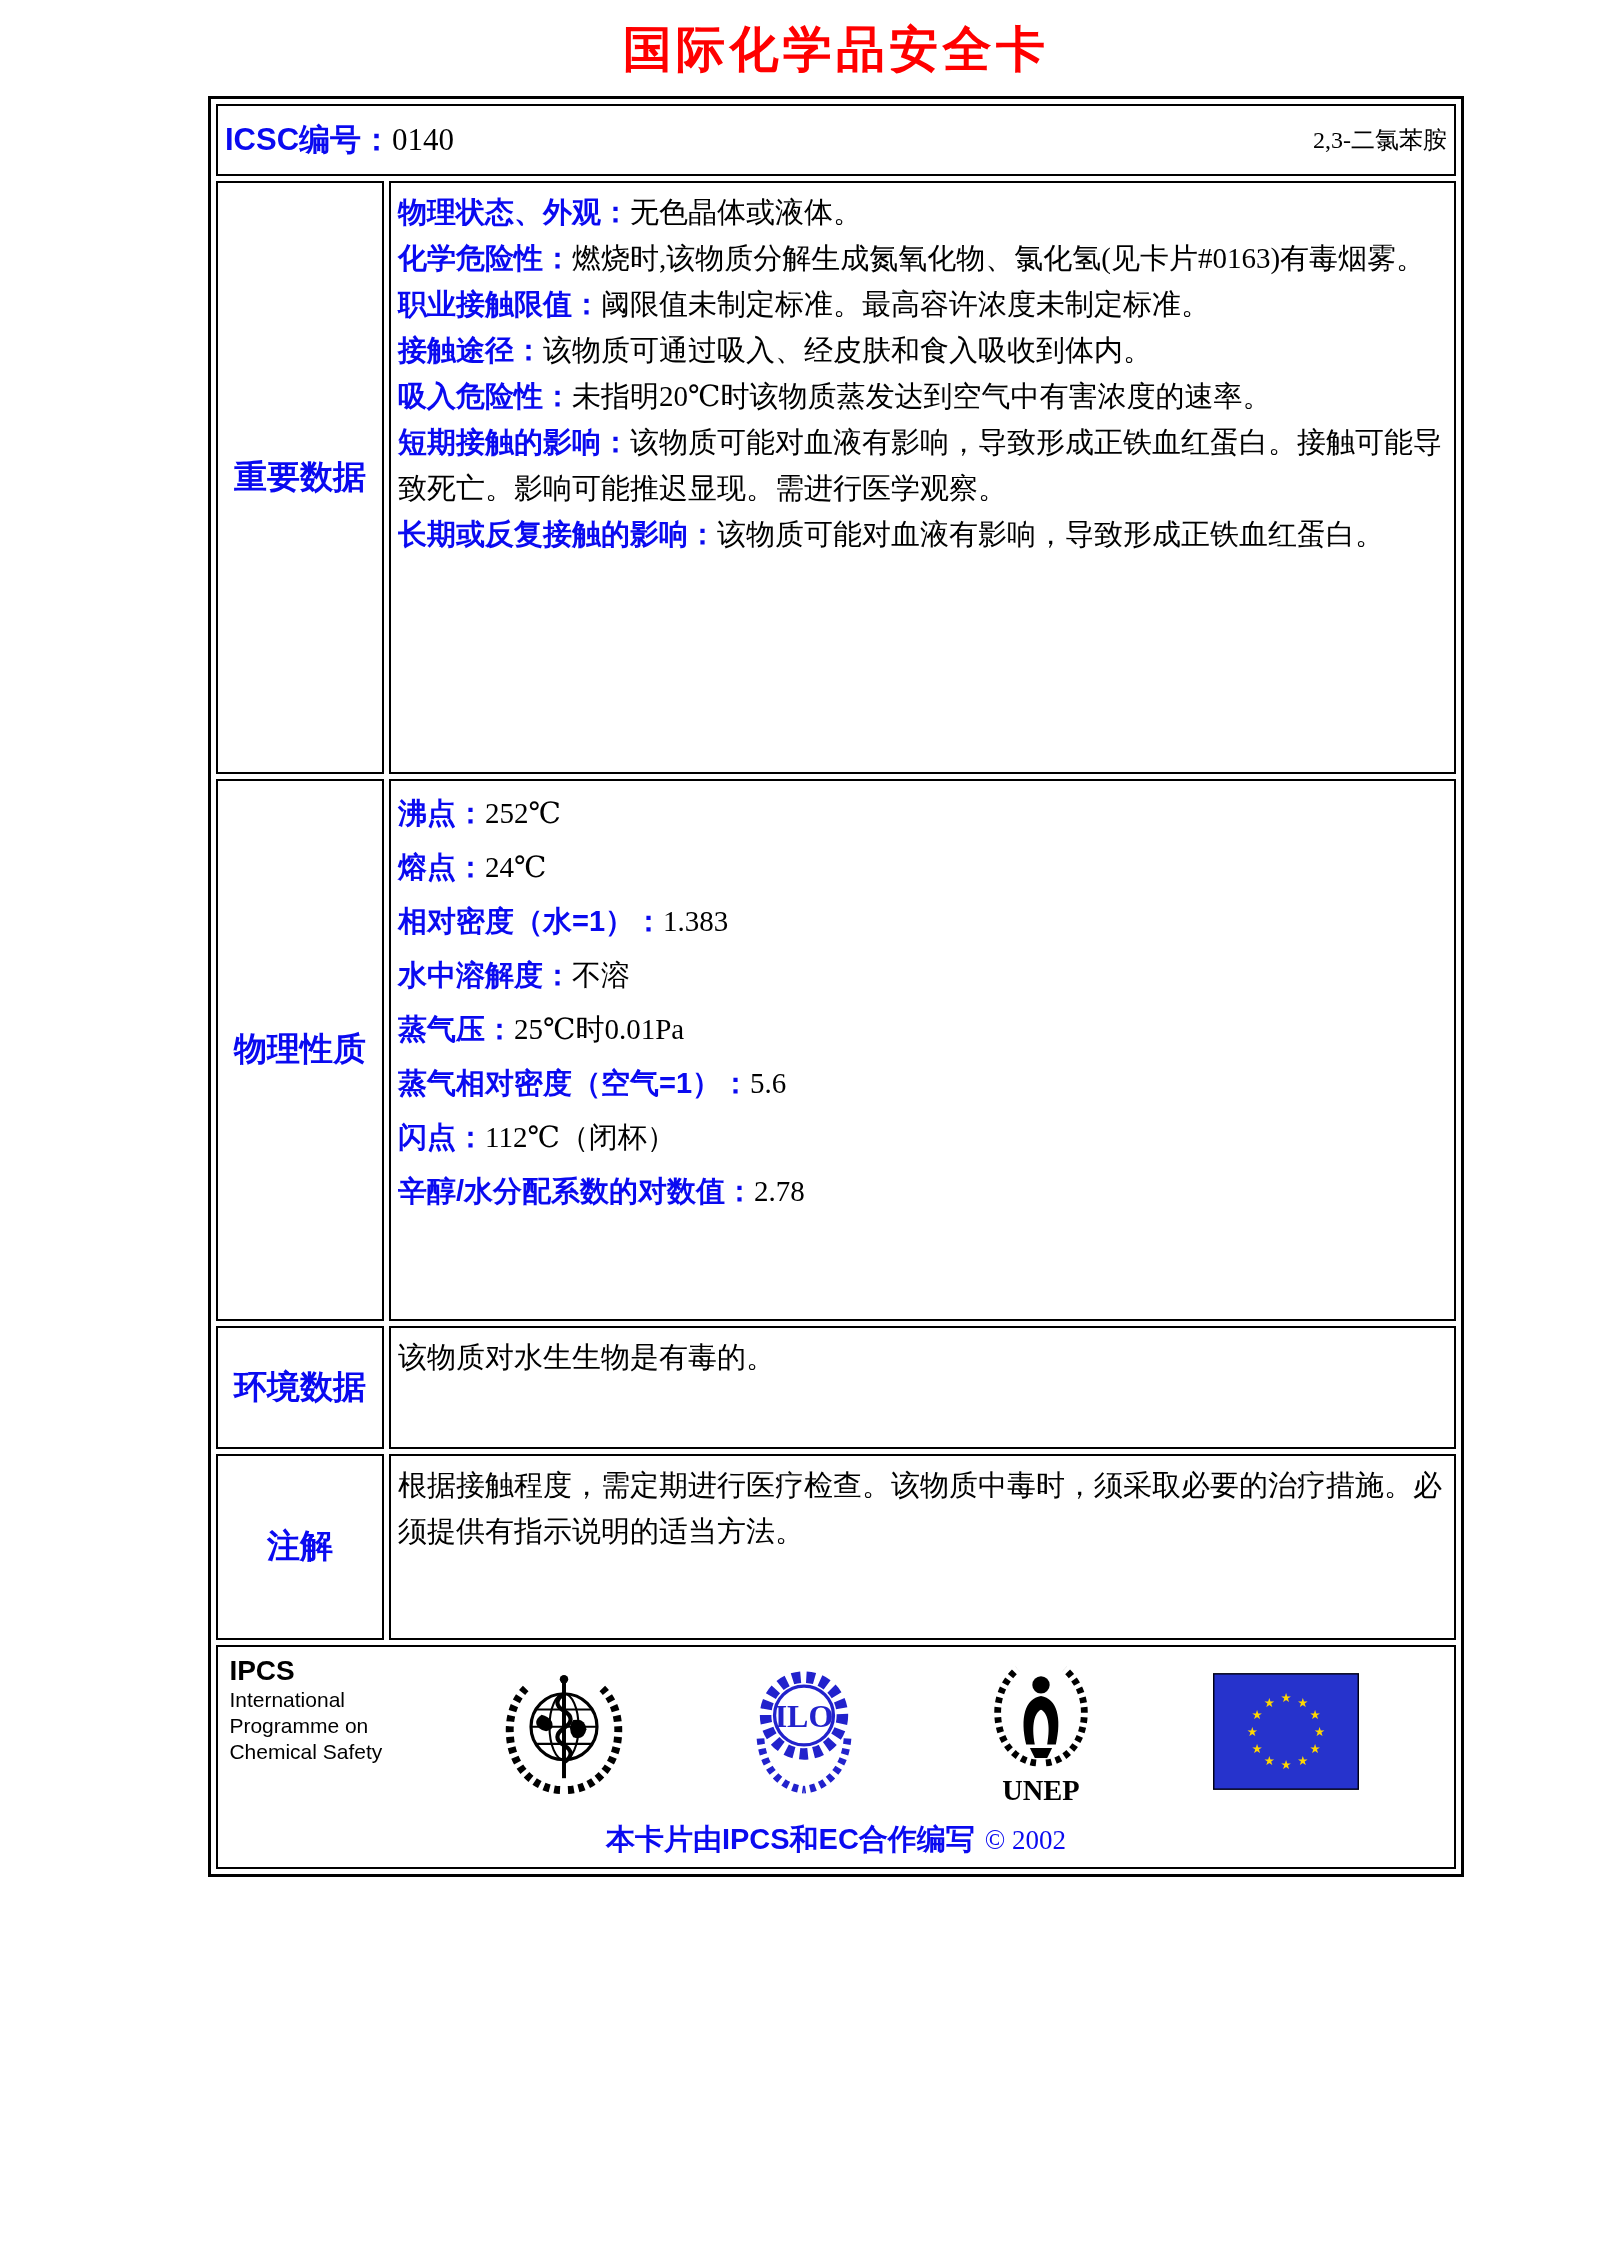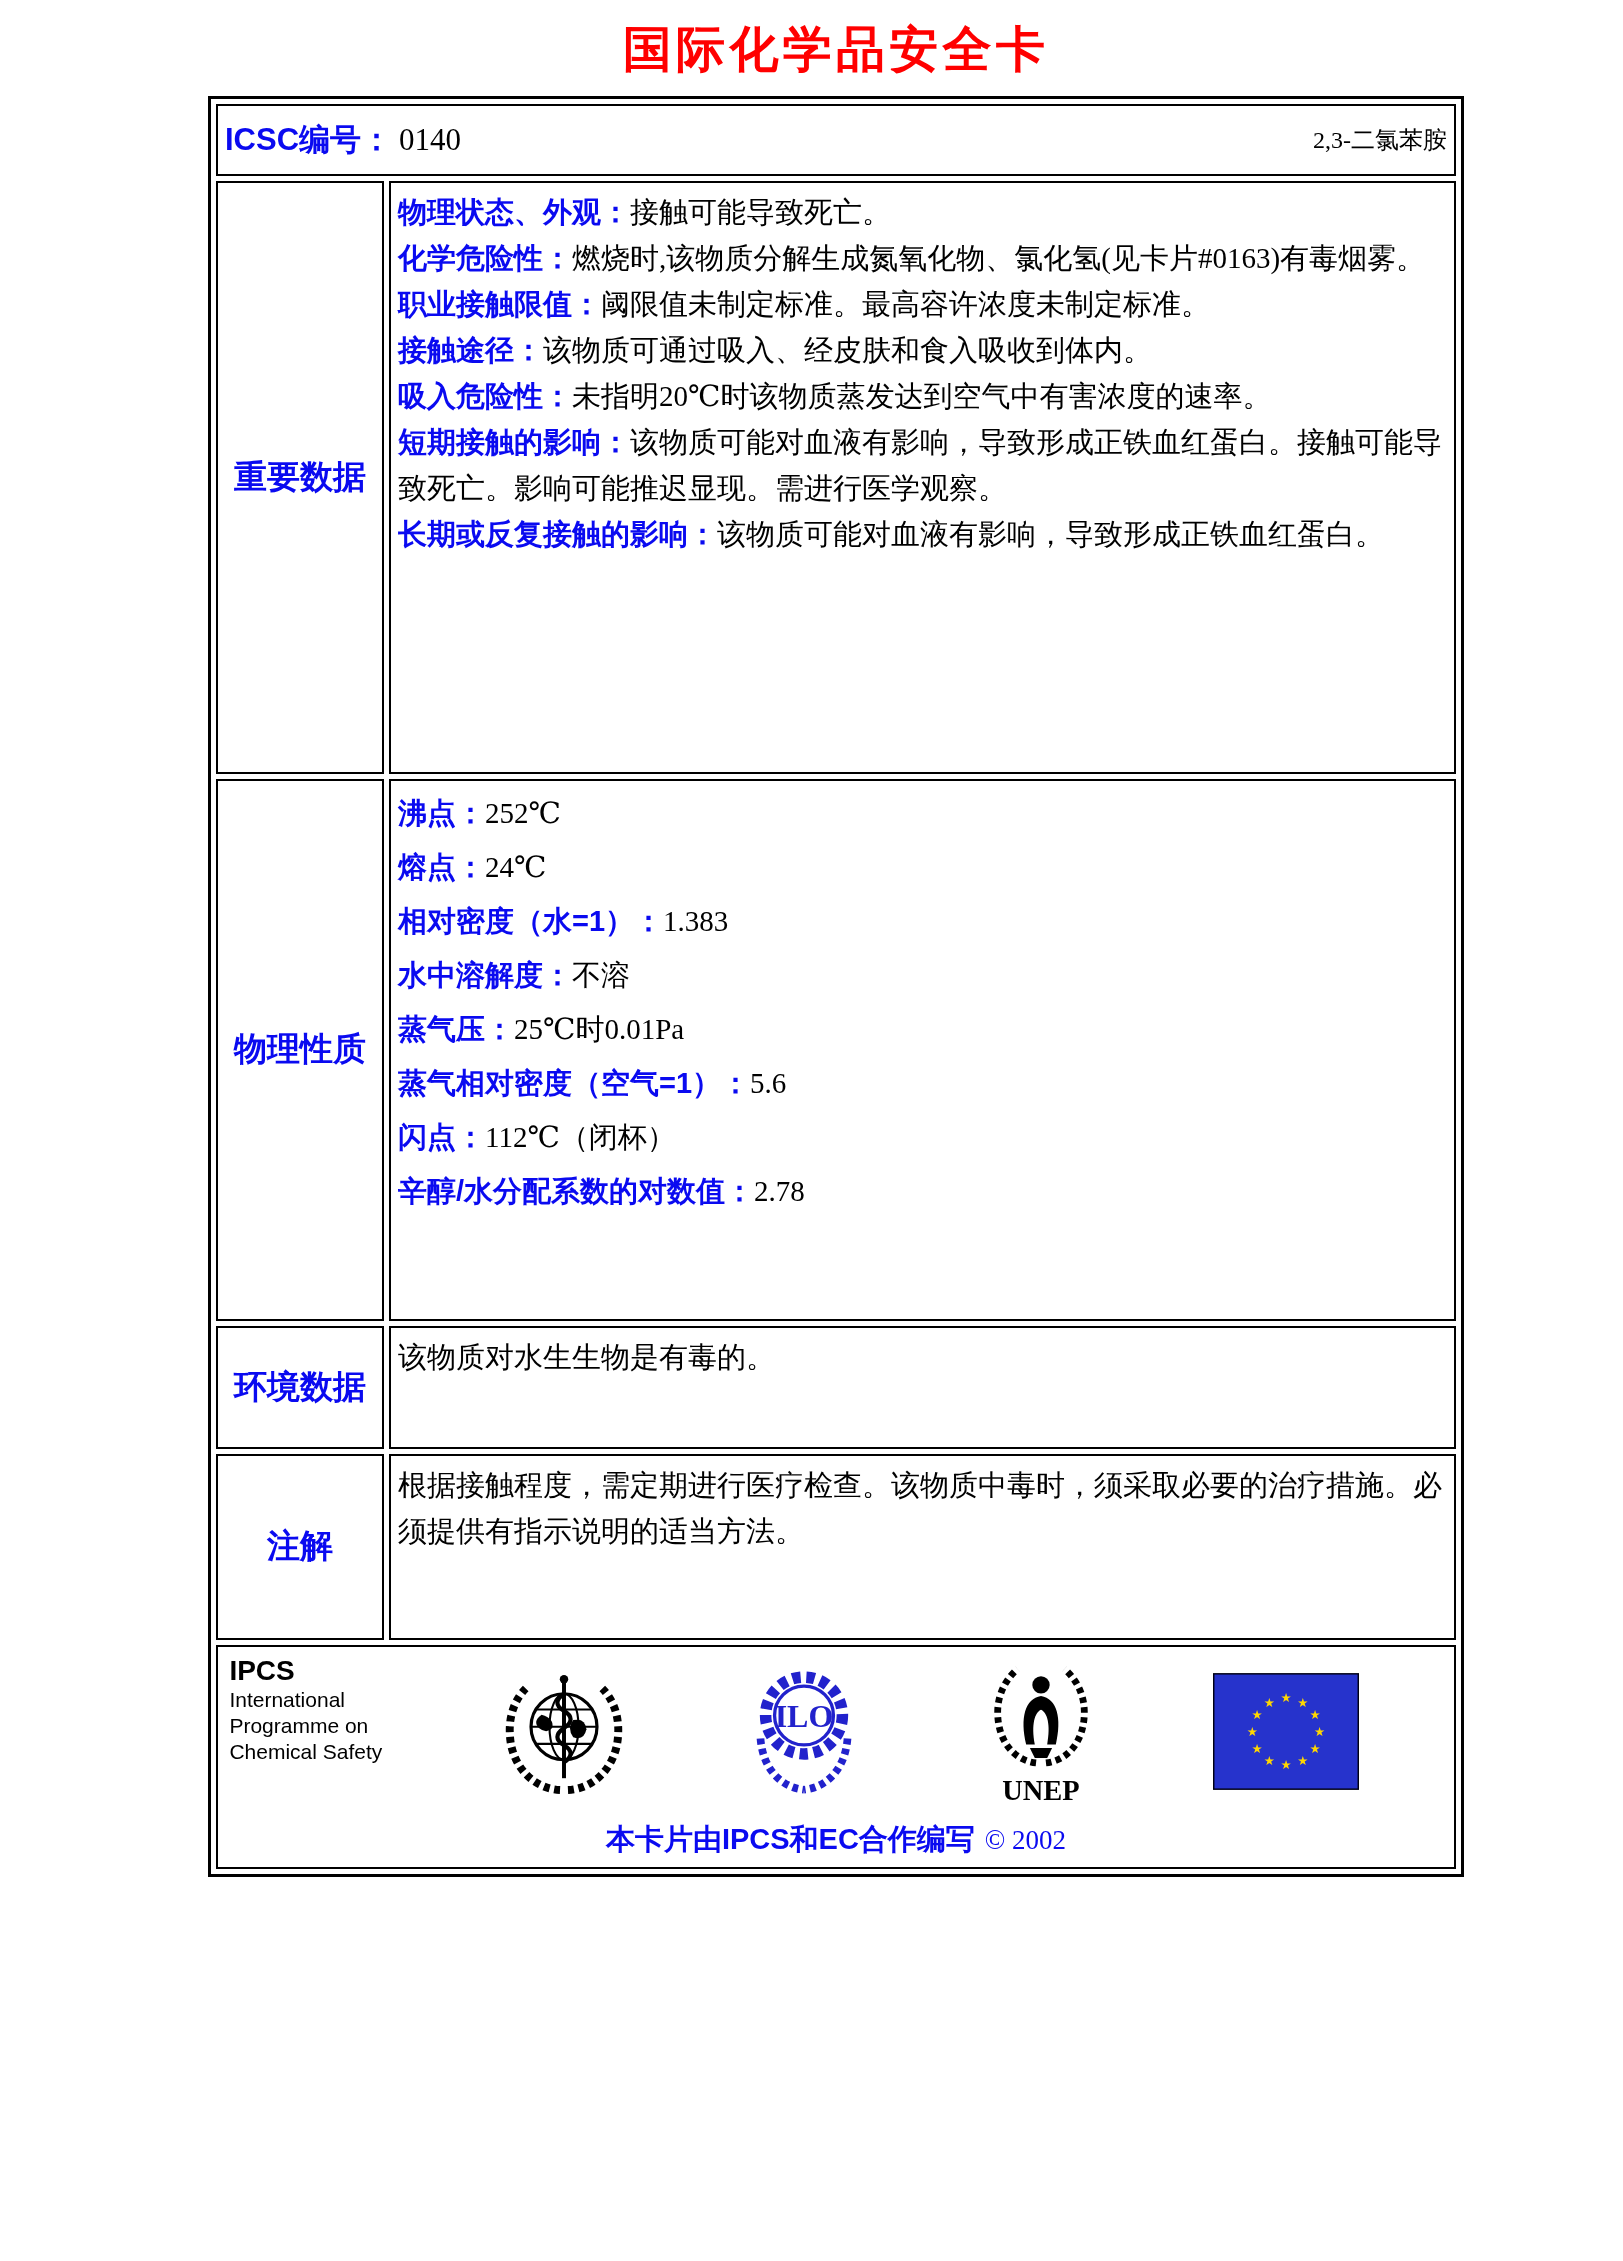--- a/index.html
+++ b/index.html
@@ -43,21 +43,21 @@
     height:57px;
     vertical-align:middle;
   }
   .hdr-flex{display:flex;justify-content:space-between;align-items:center;}
   .icsc-label{
     color:#0a0af0;
     font-family:"Liberation Sans","DejaVu Sans",sans-serif;
     font-weight:bold;
     font-size:31px;
   }
-  .icsc-number{font-size:31px;color:#000;margin-left:7px;}
+  .icsc-number{font-size:31px;color:#000;}
   .chem-name{font-size:24px;color:#000;}
   
   td.lbl{
     vertical-align:middle;
     text-align:center;
     padding:2.8px 1.4px;
   }
   .lbl span{
     color:#0a0af0;
     font-family:"Liberation Sans","DejaVu Sans",sans-serif;
@@ -133,21 +133,21 @@
           <span class="chem-name">2,3-二氯苯胺</span>
         </div>
       </td>
     </tr>
 
     <tr>
       <td class="lbl">
         <span>重要数据</span>
       </td>
       <td class="c-imp sec-important">
-        <div class="item"><span class="k">物理状态、外观：</span><span>接触可能导致死亡。</span></div>
+        <div class="item"><span class="k">物理状态、外观：</span><span>无色晶体或液体。</span></div>
         <div class="item"><span class="k">化学危险性：</span><span>燃烧时,该物质分解生成氮氧化物、氯化氢(见卡片#0163)有毒烟雾。</span></div>
         <div class="item"><span class="k">职业接触限值：</span><span>阈限值未制定标准。最高容许浓度未制定标准。</span></div>
         <div class="item"><span class="k">接触途径：</span><span>该物质可通过吸入、经皮肤和食入吸收到体内。</span></div>
         <div class="item"><span class="k">吸入危险性：</span><span>未指明20℃时该物质蒸发达到空气中有害浓度的速率。</span></div>
         <div class="item"><span class="k">短期接触的影响：</span><span>该物质可能对血液有影响，导致形成正铁血红蛋白。接触可能导致死亡。影响可能推迟显现。需进行医学观察。</span></div>
         <div class="item"><span class="k">长期或反复接触的影响：</span><span>该物质可能对血液有影响，导致形成正铁血红蛋白。</span></div>
       </td>
     </tr>
 
     <tr>

